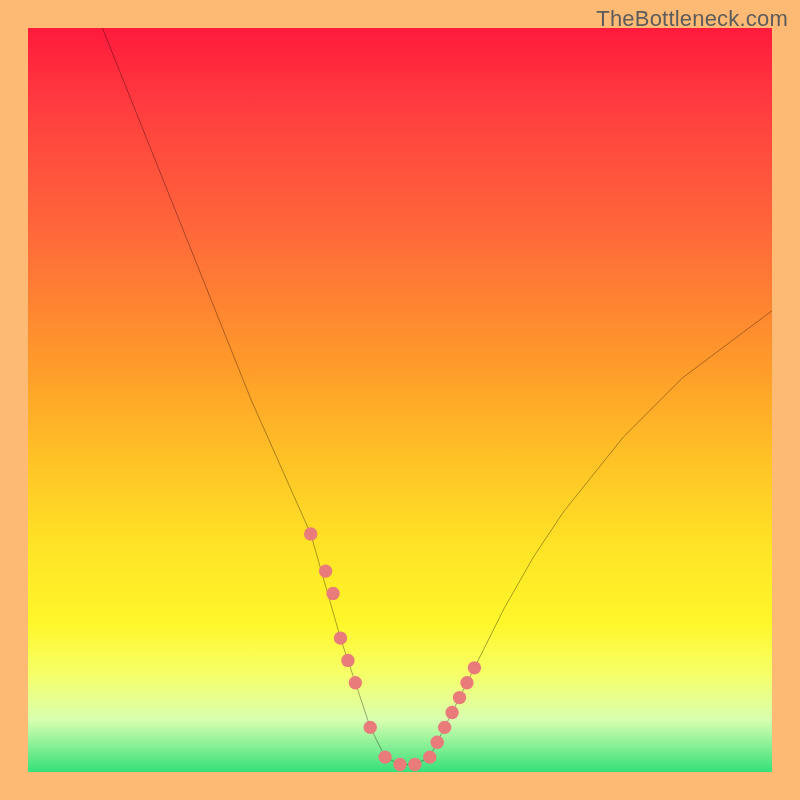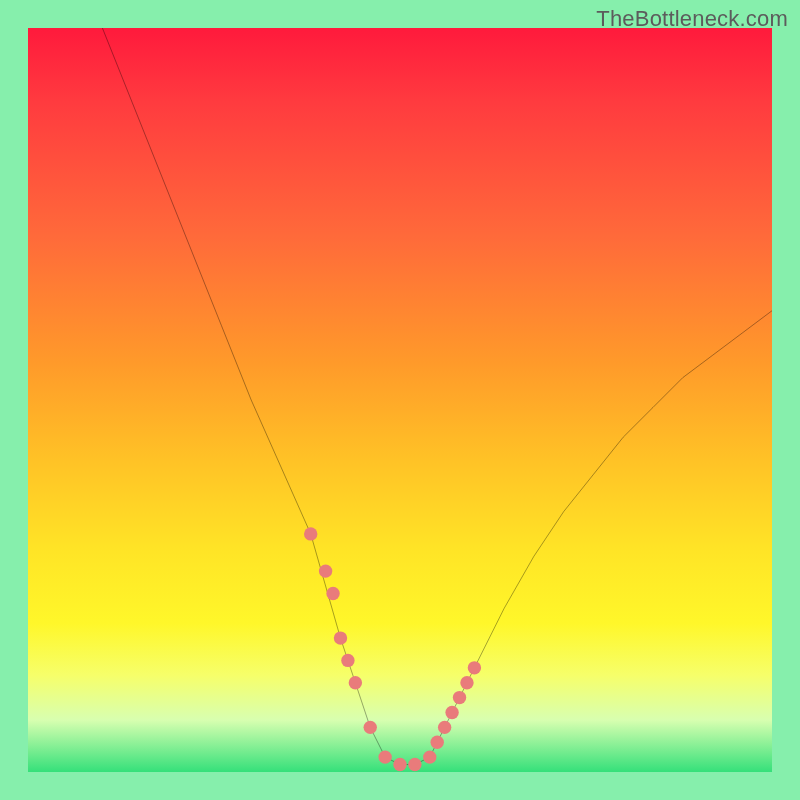--- a/index.html
+++ b/index.html
@@ -10,21 +10,21 @@
     overflow: hidden;
     background: #000;
     font-family: Arial, Helvetica, sans-serif;
   }
   .frame {
     position: absolute;
     left: 0;
     top: 0;
     width: 800px;
     height: 800px;
-    background: #86efac;
+    background: #fdba74;
   }
   .plot {
     position: absolute;
     left: 28px;
     top: 28px;
     width: 744px;
     height: 744px;
     
     background: linear-gradient(
       to bottom,

